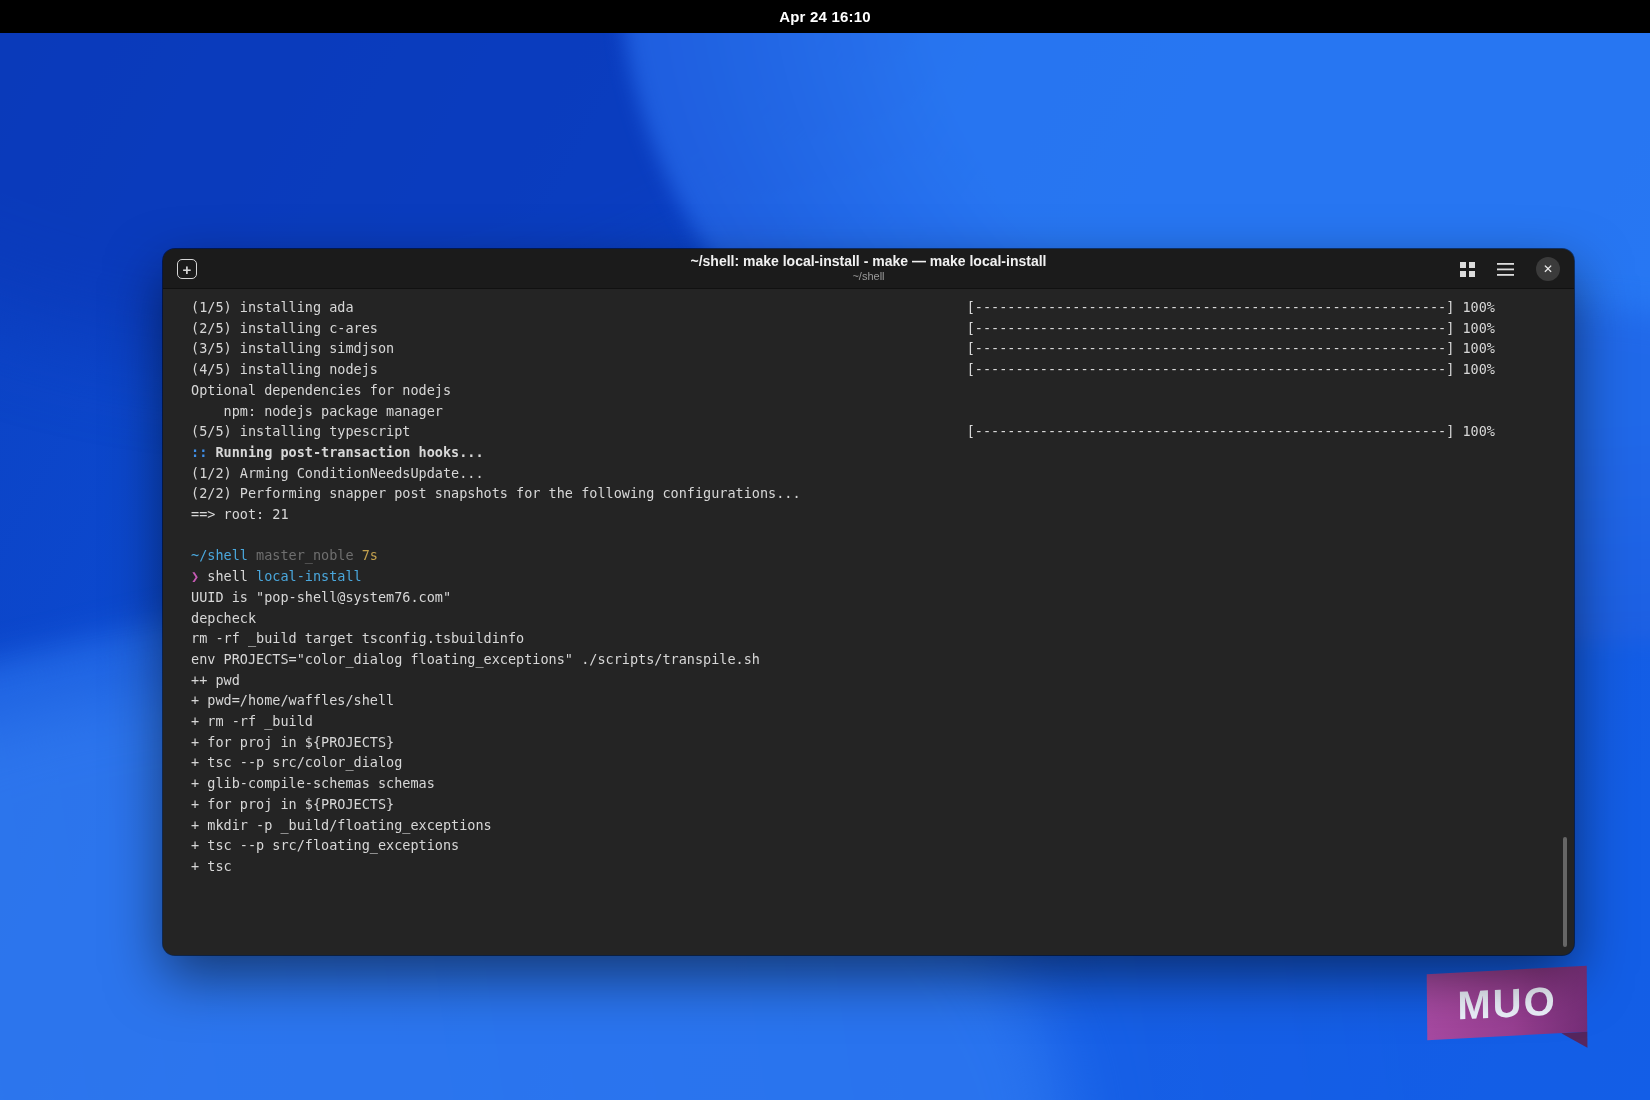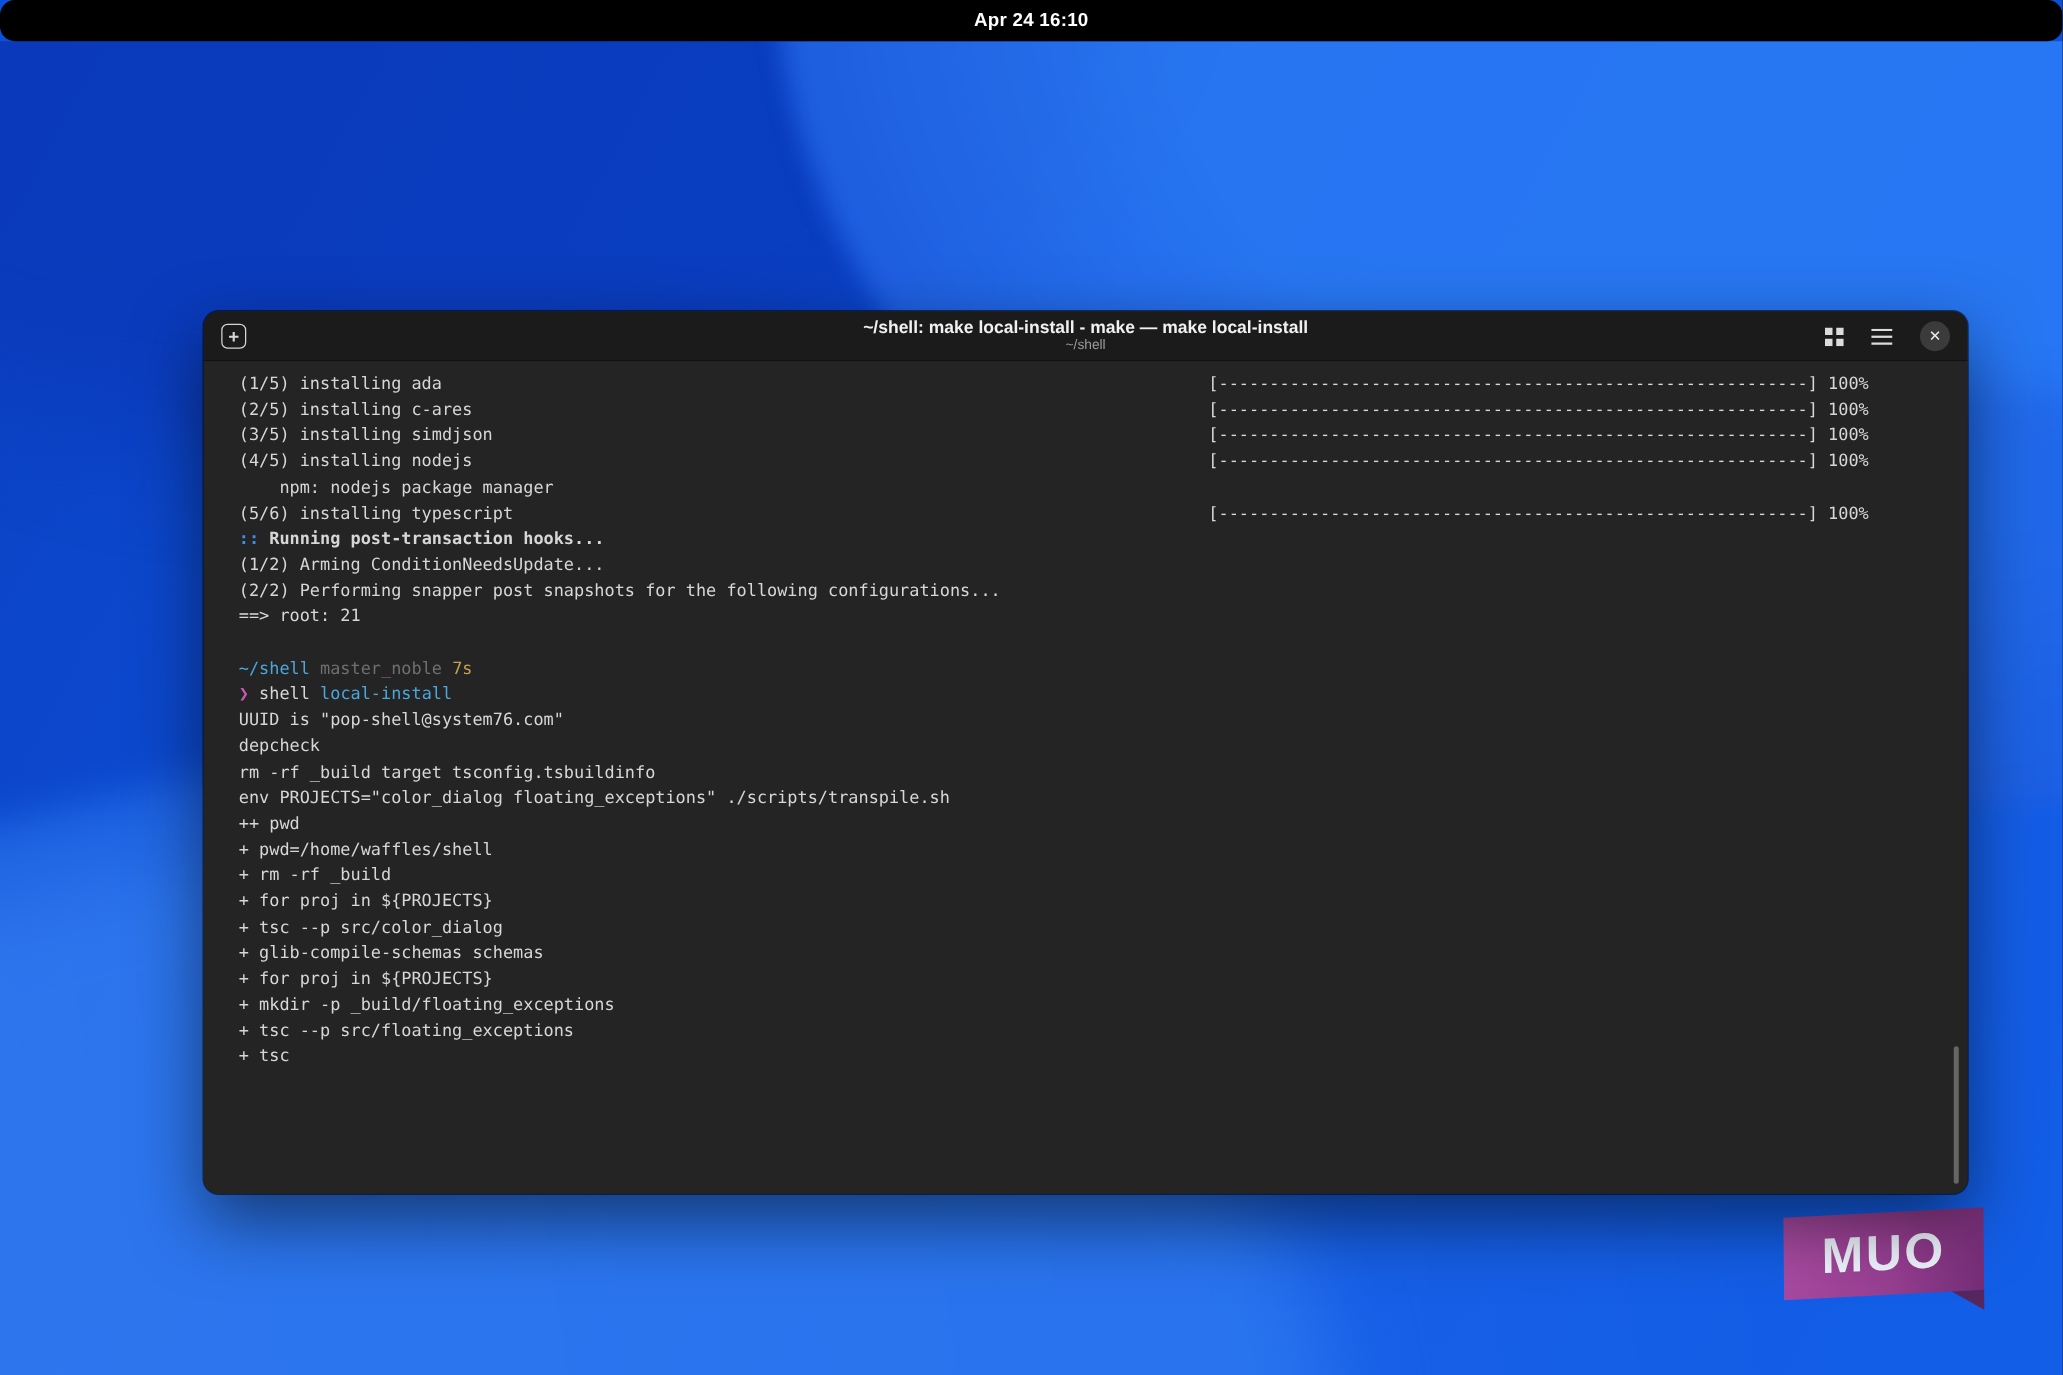--- a/index.html
+++ b/index.html
@@ -4,21 +4,21 @@
 <style>
   *{box-sizing:border-box;margin:0;padding:0}
   body{
     width:1650px;height:1100px;overflow:hidden;position:relative;
     background:#0b50d8;font-family:"Liberation Sans",sans-serif;
   }
 
   
   .top-panel{
     position:absolute;top:0;left:0;width:1650px;height:33px;background:#000;
-    display:flex;align-items:center;justify-content:center;z-index:60;border-radius:12px;
+    display:flex;align-items:center;justify-content:center;z-index:60;
   }
   .clock{color:#fff;font-size:15px;font-weight:700;letter-spacing:.2px}
 
   
   .wallpaper{
     position:absolute;left:0;top:33px;width:1650px;height:1067px;overflow:hidden;
     background:linear-gradient(118deg,#0c41c2 0%,#0b52de 45%,#0a60ee 100%);
   }
   .sw{position:absolute;border-radius:50%}
   .sw-topleft-dark{width:1300px;height:850px;left:-350px;top:-520px;background:#0a38b8;opacity:.75;filter:blur(46px)}
@@ -147,22 +147,23 @@
       </button>
     </div>
   </div>
 
   <div class="term-body">
     <div id="term-lines">
         <div class="term-line has-right"><span class="tl-left"><span class="seg fg">(1/5) installing ada</span></span><span class="tl-right seg fg">[----------------------------------------------------------] 100%</span></div>
         <div class="term-line has-right"><span class="tl-left"><span class="seg fg">(2/5) installing c-ares</span></span><span class="tl-right seg fg">[----------------------------------------------------------] 100%</span></div>
         <div class="term-line has-right"><span class="tl-left"><span class="seg fg">(3/5) installing simdjson</span></span><span class="tl-right seg fg">[----------------------------------------------------------] 100%</span></div>
         <div class="term-line has-right"><span class="tl-left"><span class="seg fg">(4/5) installing nodejs</span></span><span class="tl-right seg fg">[----------------------------------------------------------] 100%</span></div>
+        <div class="term-line"><span class="tl-left"><span class="seg fg">Optional dependencies for nodejs</span></span></div>
         <div class="term-line"><span class="tl-left"><span class="seg fg">    npm: nodejs package manager</span></span></div>
-        <div class="term-line has-right"><span class="tl-left"><span class="seg fg">(5/6) installing typescript</span></span><span class="tl-right seg fg">[----------------------------------------------------------] 100%</span></div>
+        <div class="term-line has-right"><span class="tl-left"><span class="seg fg">(5/5) installing typescript</span></span><span class="tl-right seg fg">[----------------------------------------------------------] 100%</span></div>
         <div class="term-line"><span class="tl-left"><span class="seg blue b">:: </span><span class="seg fg b">Running post-transaction hooks...</span></span></div>
         <div class="term-line"><span class="tl-left"><span class="seg fg">(1/2) Arming ConditionNeedsUpdate...</span></span></div>
         <div class="term-line"><span class="tl-left"><span class="seg fg">(2/2) Performing snapper post snapshots for the following configurations...</span></span></div>
         <div class="term-line"><span class="tl-left"><span class="seg fg">==&gt; root: 21</span></span></div>
         <div class="term-line"><span class="tl-left">&nbsp;</span></div>
         <div class="term-line"><span class="tl-left"><span class="seg cyan">~/shell </span><span class="seg gray">master_noble </span><span class="seg yellow">7s</span></span></div>
         <div class="term-line"><span class="tl-left"><span class="seg magenta">❯ </span><span class="seg fg">shell </span><span class="seg cyan">local-install</span></span></div>
         <div class="term-line"><span class="tl-left"><span class="seg fg">UUID is "pop-shell@system76.com"</span></span></div>
         <div class="term-line"><span class="tl-left"><span class="seg fg">depcheck</span></span></div>
         <div class="term-line"><span class="tl-left"><span class="seg fg">rm -rf _build target tsconfig.tsbuildinfo</span></span></div>

